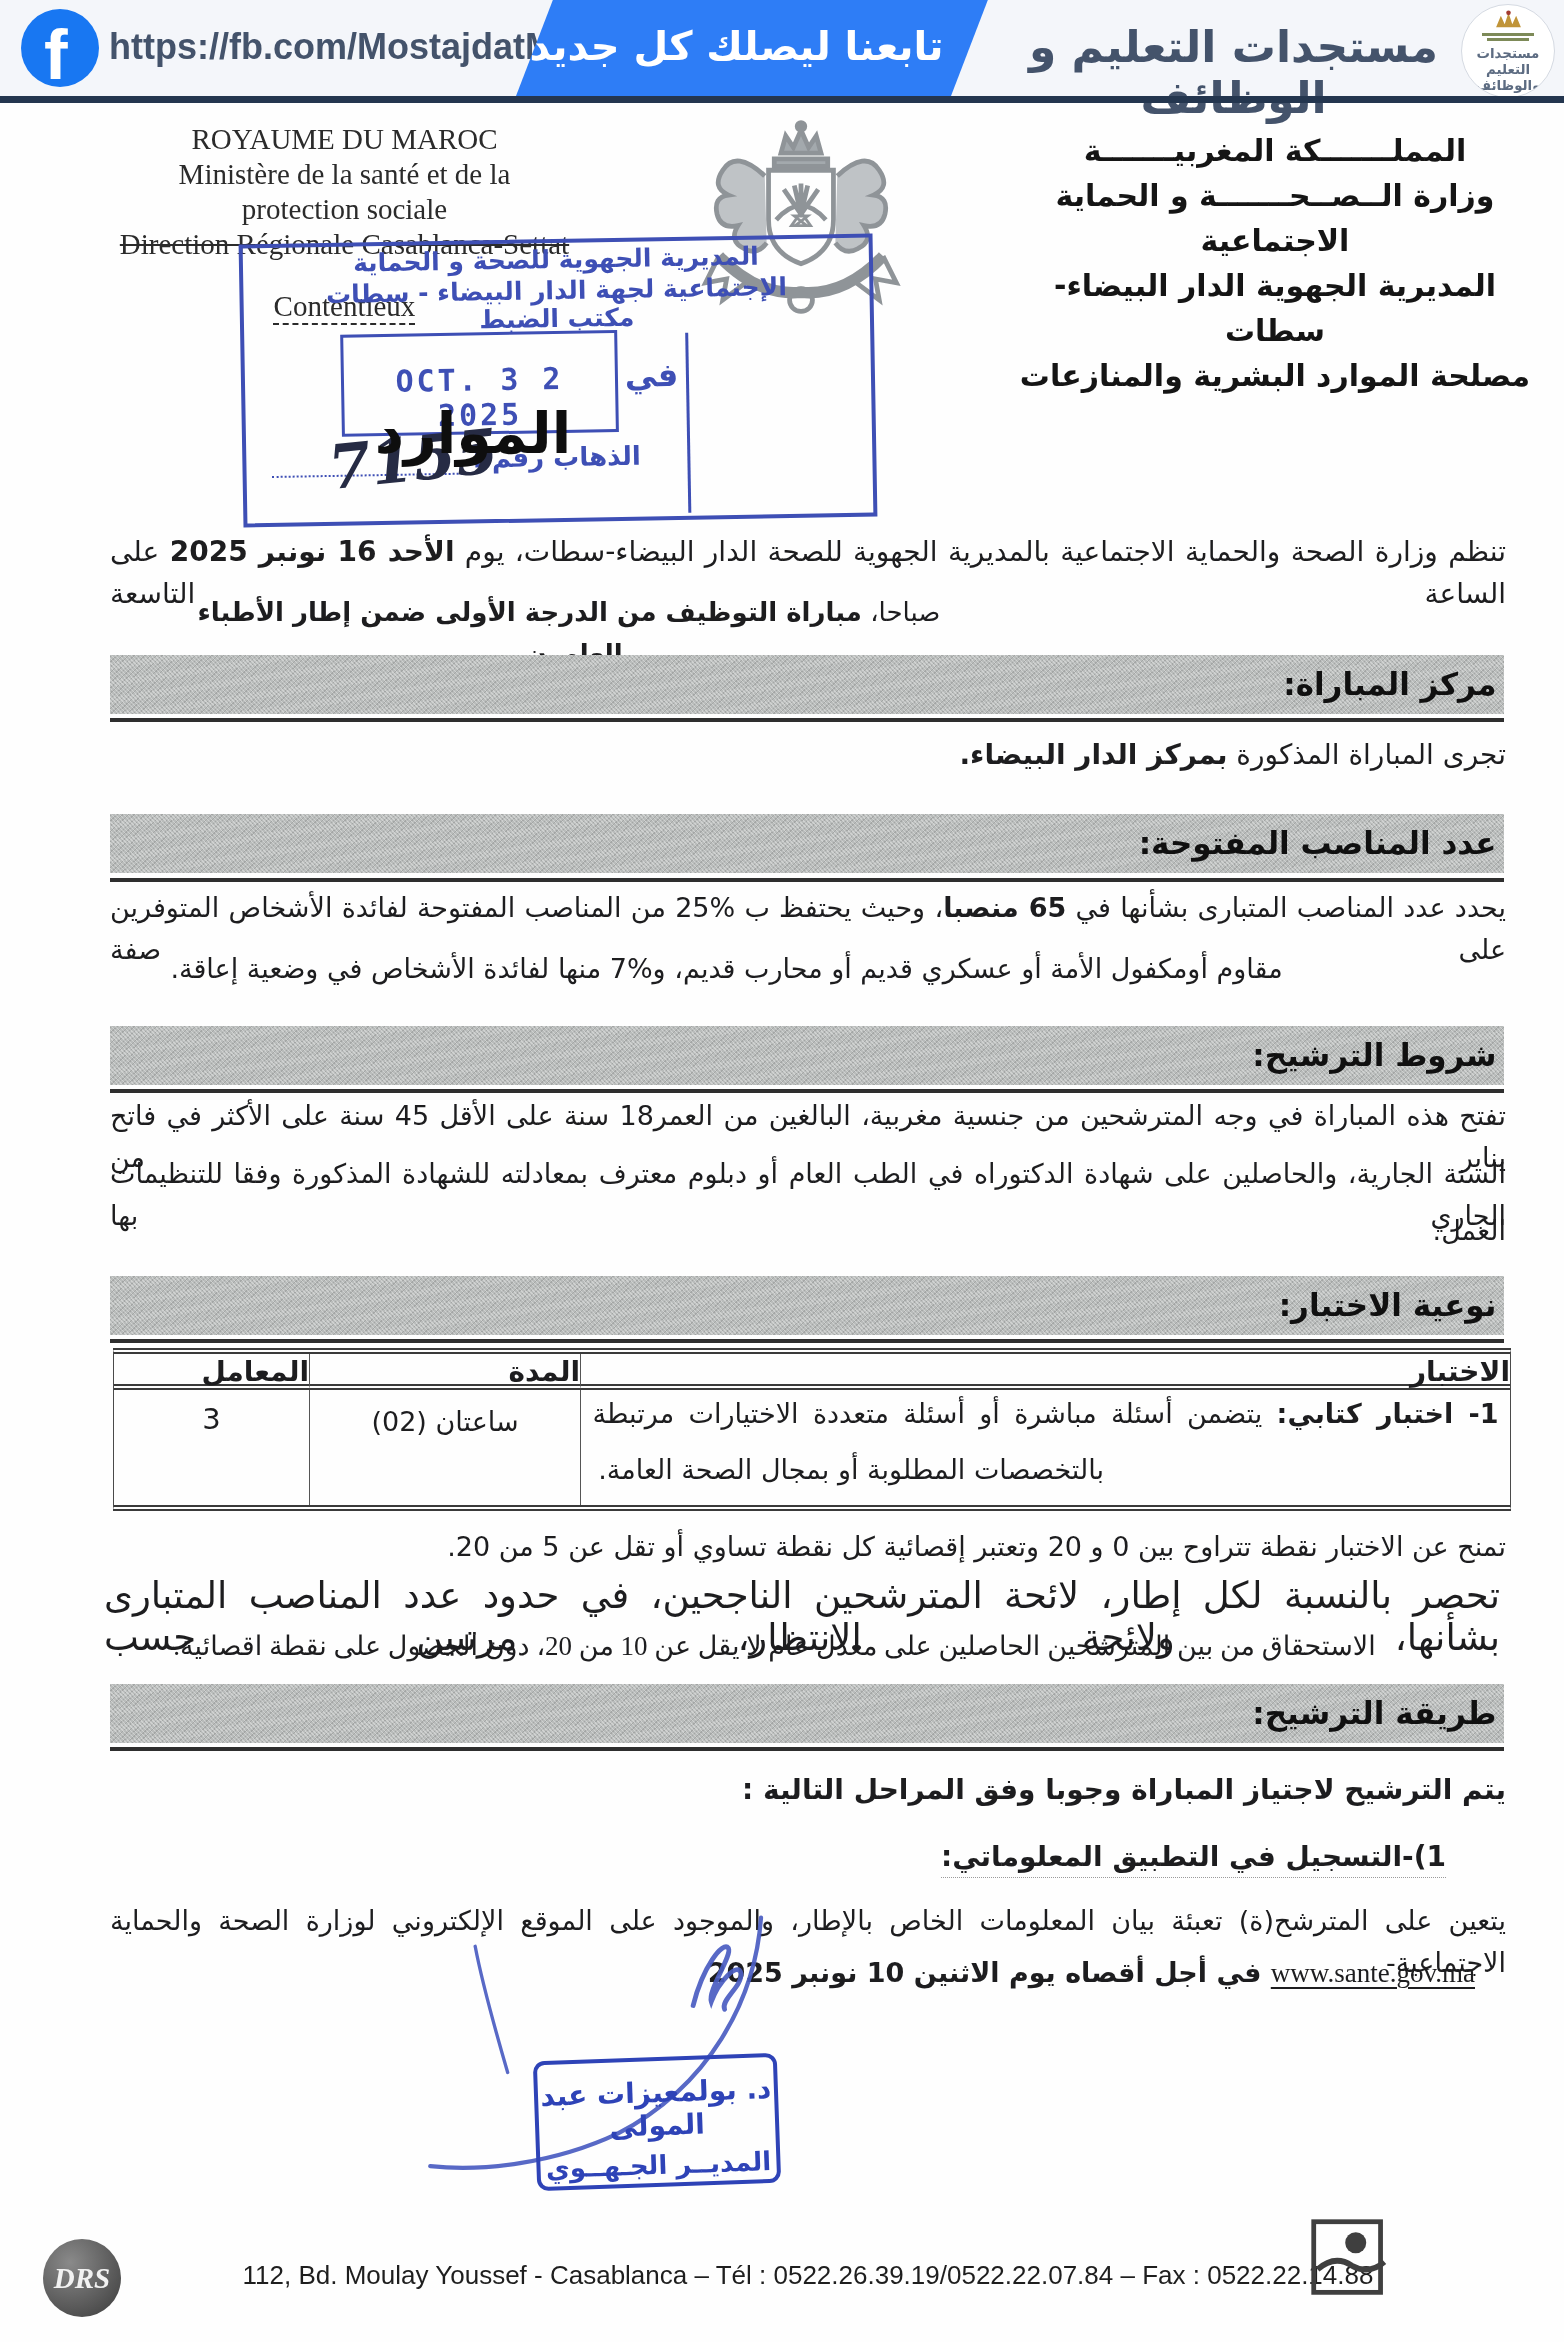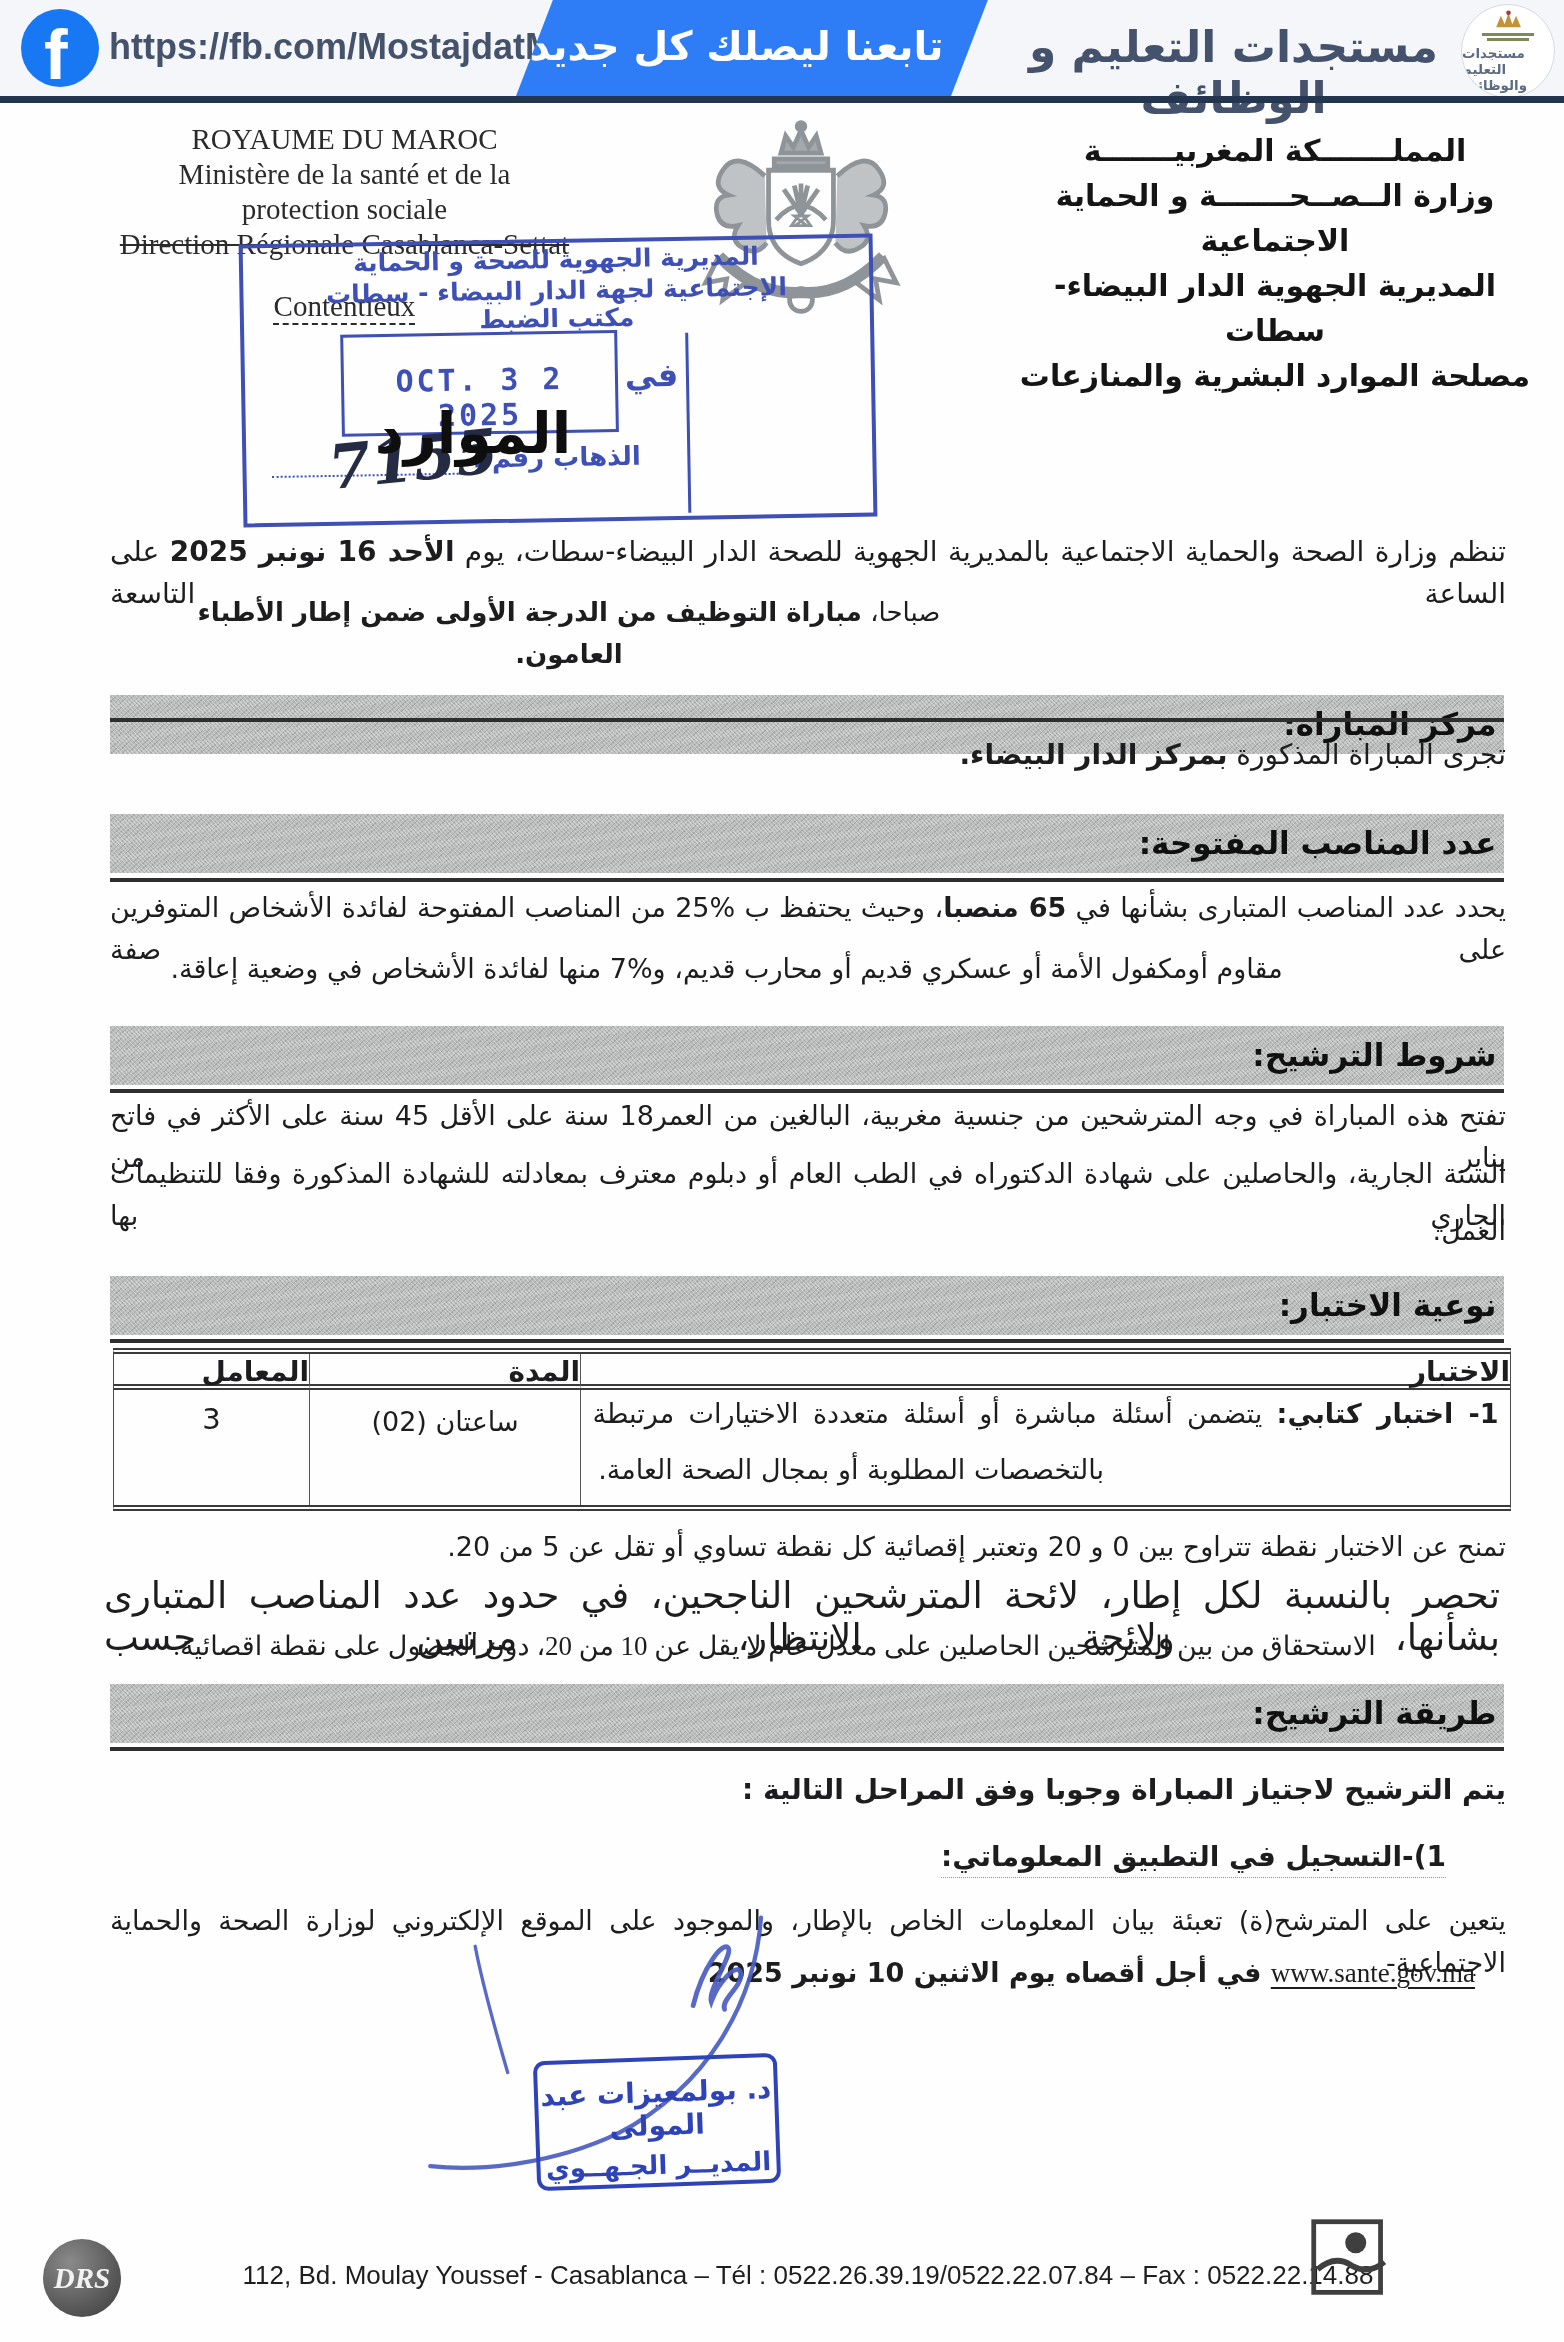--- a/index.html
+++ b/index.html
@@ -14,21 +14,21 @@
   .navy-rule{left:0;top:96px;width:1565px;height:6.7px;background:#24364f;}
   .fb-circle{left:21px;top:8.6px;width:78px;height:78px;border-radius:50%;background:#1877f2;overflow:hidden;}
   .fb-f{position:absolute;left:23px;top:5.7px;color:#fff;font-size:71px;font-weight:bold;
         font-family:"Liberation Sans",sans-serif;}
   .fb-url{left:109px;top:26px;font-family:"Liberation Sans",sans-serif;font-size:36px;font-weight:bold;color:#44536b;}
   .blue-band{left:516px;top:0;width:435px;height:96px;background:#2e7df6;transform:skewX(-21deg);
              transform-origin:left bottom;}
   .follow{left:528px;top:23px;width:417px;text-align:center;color:#fff;font-size:40px;font-weight:bold;}
   .brand{left:1028px;top:21px;width:411px;text-align:center;font-size:44px;font-weight:bold;color:#44536b;}
   .logo-circle{left:1461px;top:3.8px;width:92px;height:92px;border-radius:50%;background:#fff;
-               border:1px solid #d5dae2;text-align:left;overflow:hidden;}
+               border:1px solid #d5dae2;text-align:center;overflow:hidden;}
   .logo-bar{height:2.9px;background:#7d8a58;margin:1.9px auto 0;}
   .logo-txt{font-size:13.4px;font-weight:bold;color:#5d6c82;line-height:16.3px;direction:rtl;}
   
   .fr-block{left:53px;top:122px;width:583px;text-align:center;font-family:"Liberation Serif",serif;
             font-size:29px;line-height:35px;color:#2b2b2b;}
   .strike{text-decoration:line-through;text-decoration-thickness:1.9px;}
   .dashu{text-decoration:underline dashed;text-decoration-thickness:1.9px;text-underline-offset:6.7px;margin-top:27px;}
   .ar-block{left:1011px;top:128px;width:528px;text-align:center;font-size:30px;font-weight:bold;
             line-height:45px;color:#151515;}
   
@@ -150,21 +150,21 @@
 
   <div class="abs title ar">الموارد</div>
 
   <div class="abs ar line just" style="left:110px;top:531px;width:1396px;">
     <span>تنظم وزارة الصحة والحماية الاجتماعية بالمديرية الجهوية للصحة الدار البيضاء-سطات، يوم </span><span class="b">الأحد 16 نونبر 2025</span><span> على الساعة التاسعة</span>
   </div>
   <div class="abs ar" style="left:182px;top:591px;width:774px;text-align:center;font-size:26px;line-height:42px;">
     <span>صباحا، </span><span class="b">مباراة التوظيف من الدرجة الأولى ضمن إطار الأطباء العامون.</span>
   </div>
 
-  <div class="abs band ar" style="top:655px;margin-top:40px;">مركز المباراة:</div>
+  <div class="abs band ar" style="top:655px;">مركز المباراة:</div>
   <div class="abs rule" style="top:718px;"></div>
   <div class="abs ar line" style="left:110px;top:734px;width:1396px;text-align:right;">
     <span>تجرى المباراة المذكورة </span><span class="b">بمركز الدار البيضاء.</span>
   </div>
 
   <div class="abs band ar" style="top:814px;">عدد المناصب المفتوحة:</div>
   <div class="abs rule" style="top:878px;"></div>
   <div class="abs ar line just" style="left:110px;top:887px;width:1396px;font-size:27px;">
     <span>يحدد عدد المناصب المتبارى بشأنها في </span><span class="b">65 منصبا</span><span>، وحيث يحتفظ ب %25 من المناصب المفتوحة لفائدة الأشخاص المتوفرين على صفة</span>
   </div>

